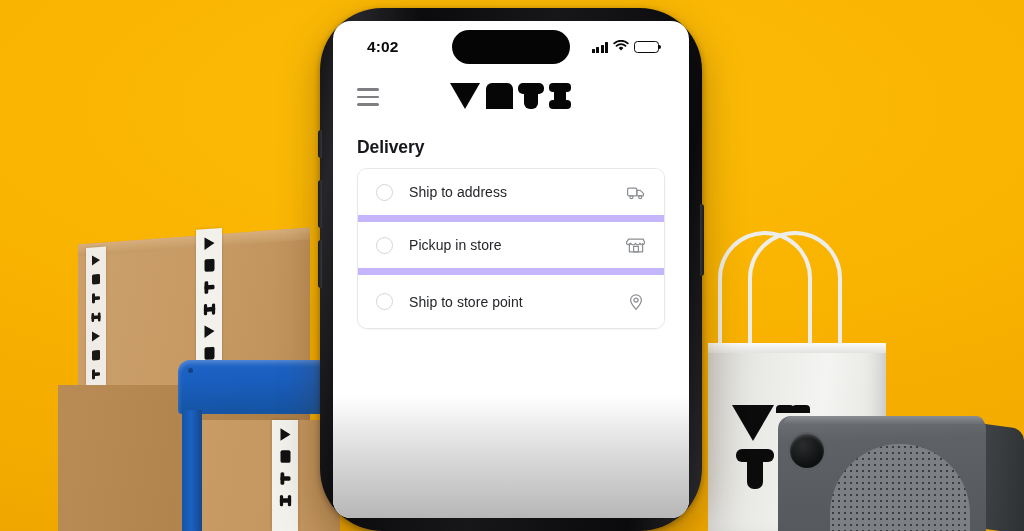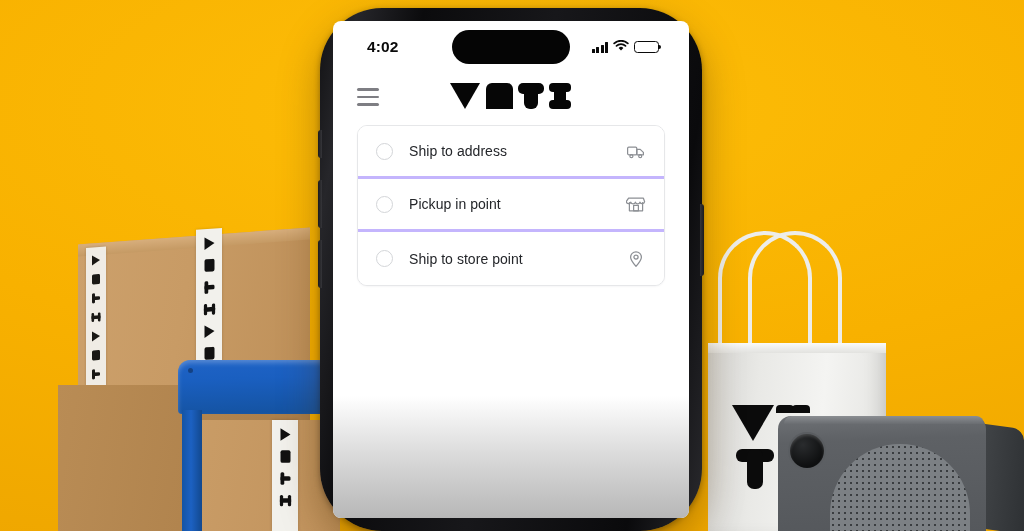--- a/index.html
+++ b/index.html
@@ -189,21 +189,21 @@
   .phone .btn-vol-dn { top: 232px; height: 48px; }
   .phone .btn-power {
     position: absolute; right: -2px; top: 196px; width: 4px; height: 72px;
     border-radius: 0 3px 3px 0;
     background: linear-gradient(270deg, #1A1A1D, #36363A);
   }
 
   .screen {
     position: relative;
     width: 100%; height: 100%;
-    border-radius: 8px;
+    border-radius: 18px;
     background: #ffffff;
     overflow: hidden;
   }
   .screen-fade {
     position: absolute; left: 0; right: 0; bottom: 0; height: 122px;
     background: linear-gradient(180deg, rgba(255,255,255,0) 0%, #DCDCDC 46%, #B7B7B7 100%);
     pointer-events: none;
   }
 
   
@@ -280,21 +280,21 @@
     border: 1px solid #E6E7E9;
     border-radius: 10px;
     background: #fff;
     overflow: hidden;
     box-shadow: 0 1px 2px rgba(16,24,40,.04);
   }
   .option-row {
     display: flex; align-items: center;
     height: 53px;
     padding: 0 18px 0 18px;
-    border-bottom: 3px solid #c4b5fd;
+    border-bottom: 7px solid #c4b5fd;
     cursor: pointer;
     background: #fff;
   }
   .option-row:last-child { border-bottom: none; }
   .radio {
     width: 17px; height: 17px; border-radius: 50%;
     border: 1.6px solid #D3D5D8;
     background: #fff;
     flex: 0 0 auto;
   }
@@ -471,39 +471,40 @@
             <path d="M36 10 a6 6 0 0 1 6 -6 h15 a6 6 0 0 1 6 6 v20 h-27 z" fill="#060606"></path>
             <rect x="68" y="4" width="26" height="11" rx="5" fill="#060606"></rect>
             <rect x="74" y="4" width="14" height="26" rx="6" fill="#060606"></rect>
             <rect x="99" y="4" width="22" height="9" rx="4" fill="#060606"></rect>
             <rect x="99" y="21" width="22" height="9" rx="4" fill="#060606"></rect>
             <rect x="104" y="4" width="12" height="26" rx="4" fill="#060606"></rect>
           </svg>
         </div>
       </div>
 
+      <div class="section-title">Delivery</div>
 
       <div class="options-card">
 
         <div class="option-row">
           <span class="radio"></span>
           <span class="option-label">Ship to address</span>
           <span class="option-icon">
             <svg width="20" height="20" viewBox="0 0 20 20" fill="none" stroke="currentColor" stroke-width="1.25" stroke-linecap="round" stroke-linejoin="round">
               <rect x="1.6" y="6.2" width="9.2" height="7.6" rx="1.2"></rect>
               <path d="M10.8 8.4 h3.4 l3.2 3.0 v2.4 h-6.6 z"></path>
               <circle cx="5.4" cy="15.2" r="1.5"></circle>
               <circle cx="14.2" cy="15.2" r="1.5"></circle>
             </svg>
           </span>
         </div>
 
         <div class="option-row">
           <span class="radio"></span>
-          <span class="option-label">Pickup in point</span>
+          <span class="option-label">Pickup in store</span>
           <span class="option-icon">
             <svg width="20" height="20" viewBox="0 0 20 20" fill="none" stroke="currentColor" stroke-width="1.25" stroke-linecap="round" stroke-linejoin="round">
               <path d="M2.6 4.2 h14.8 l1.2 3.4 a2.4 2.4 0 0 1 -4.6 .6 a2.4 2.4 0 0 1 -4.6 0 a2.4 2.4 0 0 1 -4.6 0 a2.4 2.4 0 0 1 -4.6 -.6 z"></path>
               <path d="M3.4 8.6 v8.2 h13.2 v-8.2"></path>
               <rect x="7.6" y="11.4" width="4.8" height="5.4"></rect>
             </svg>
           </span>
         </div>
 
         <div class="option-row">

